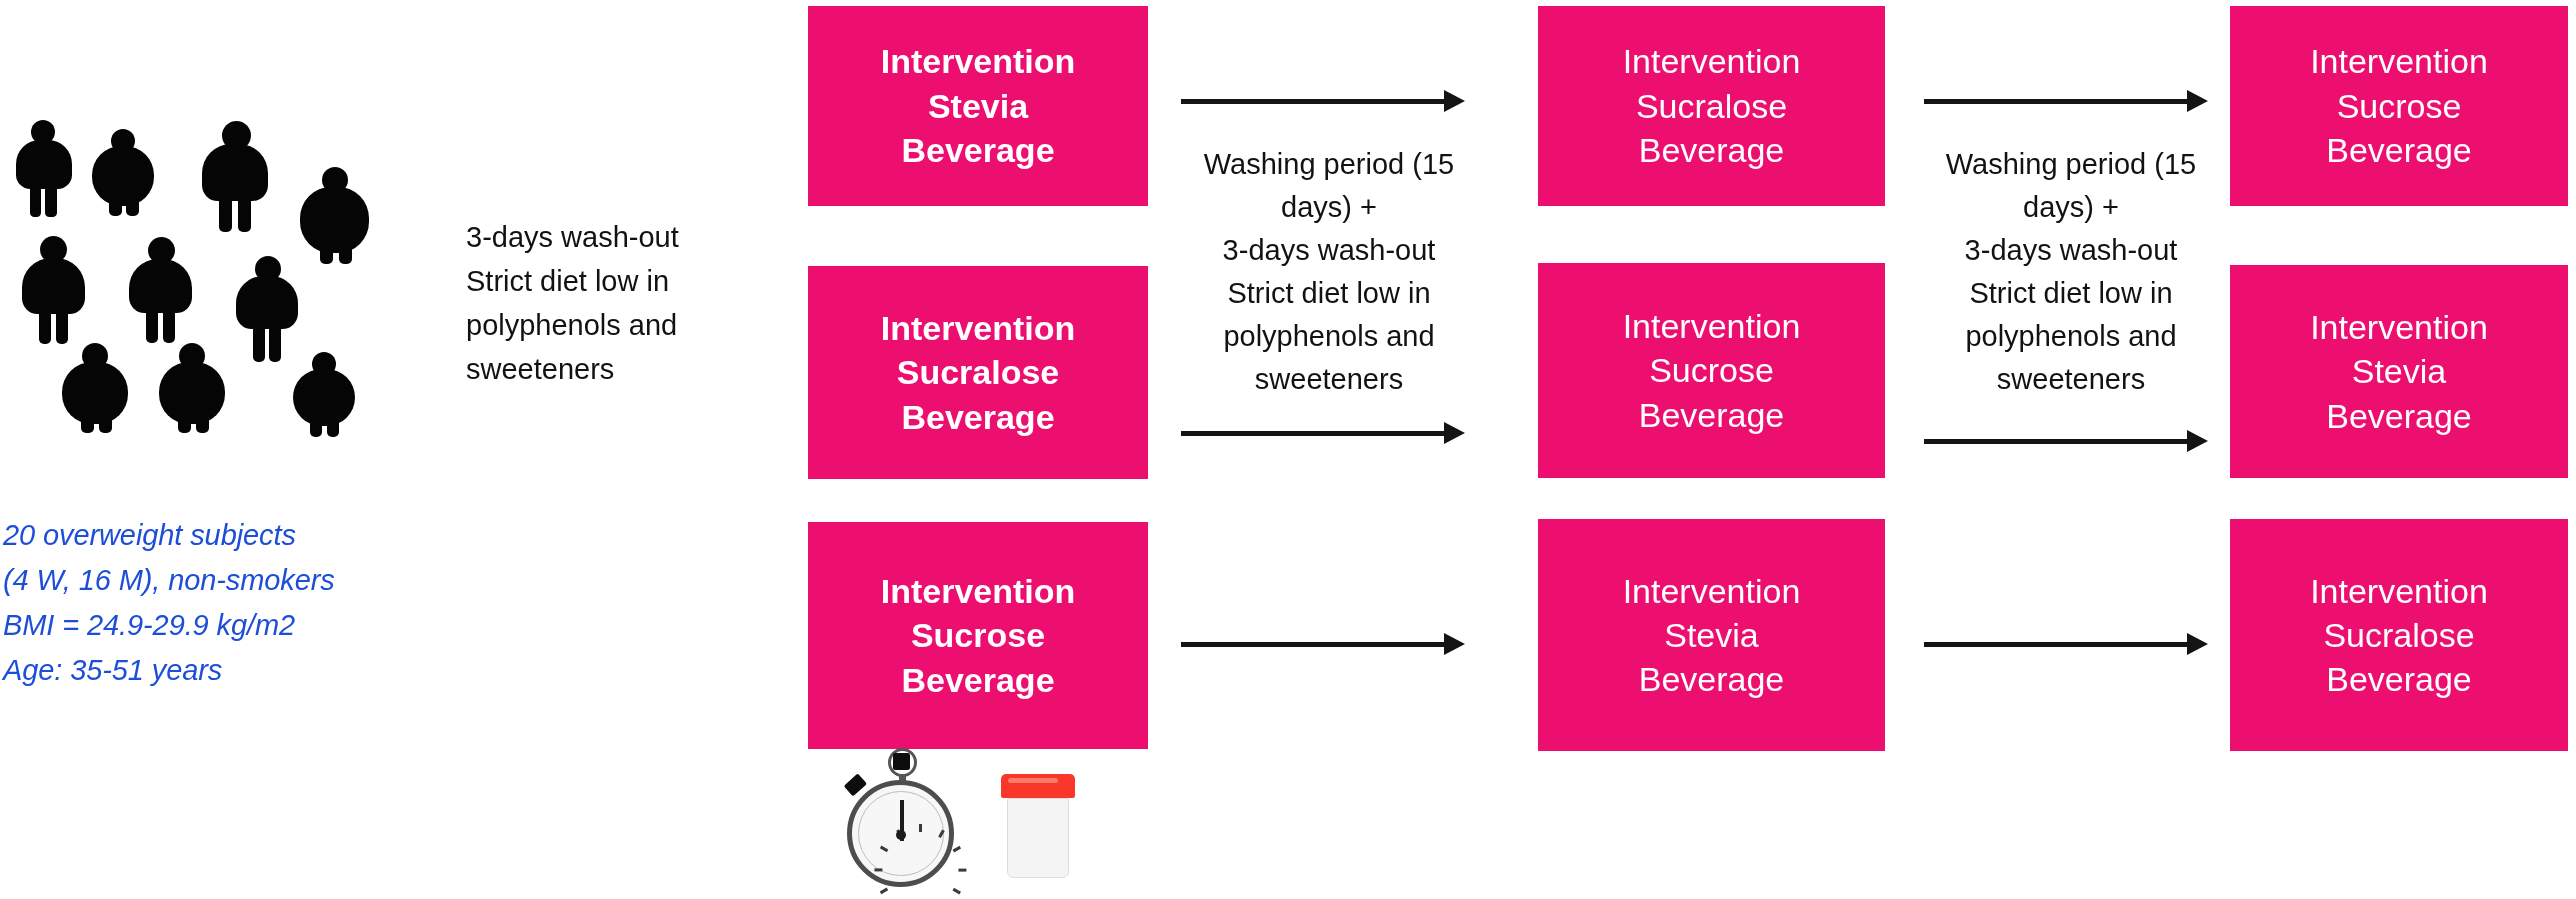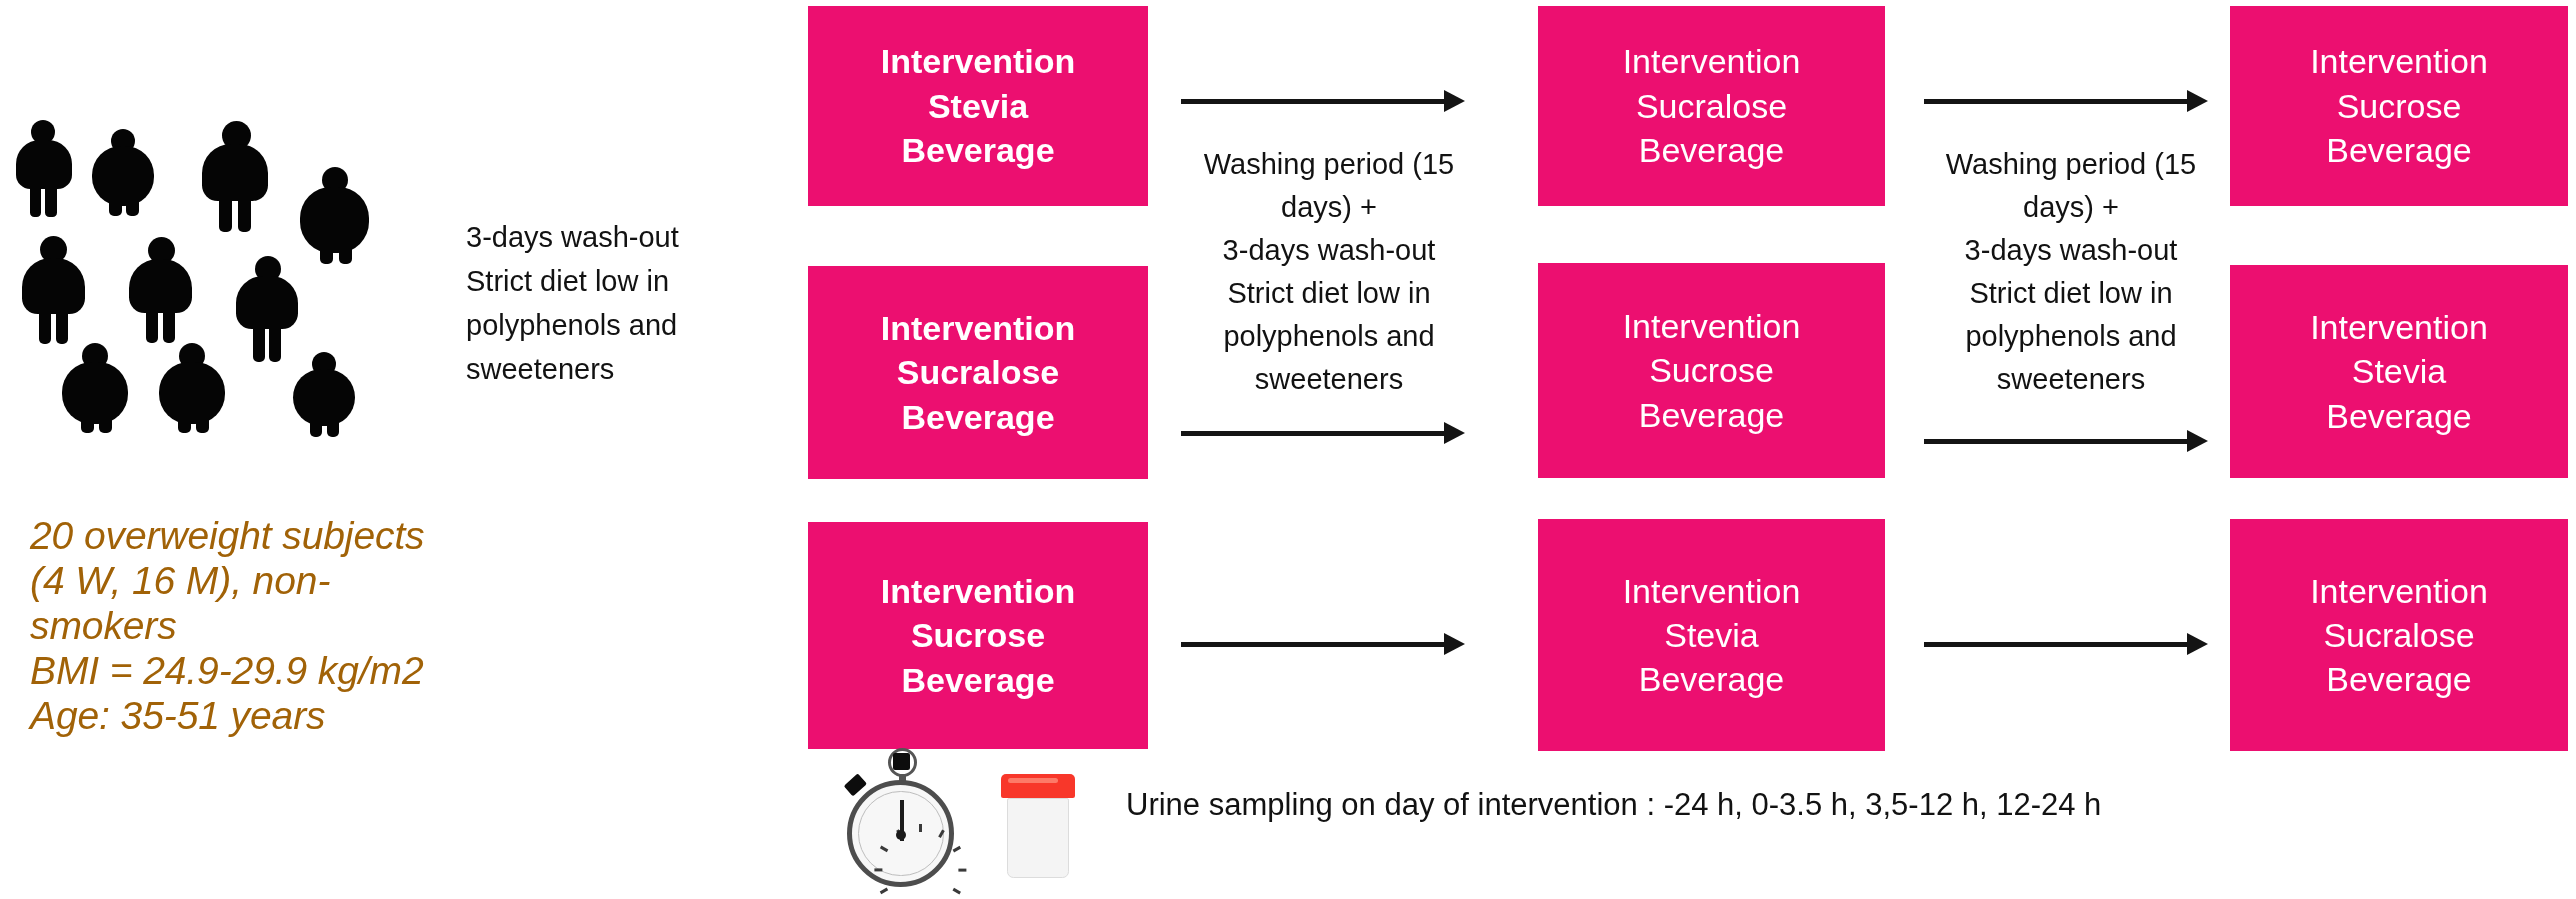--- a/index.html
+++ b/index.html
@@ -42,28 +42,28 @@
     background: #050505;
   }
   .person .legL, .person .legR {
     position: absolute;
     background: #050505;
   }
 
   
   #cohort-caption {
     position: absolute;
-    left: 30px;
+    left: 3px;
     top: 513px;
     width: 443px;
     font-style: italic;
-    font-size: 39px;
+    font-size: 29px;
     line-height: 45px;
     letter-spacing: -0.1px;
-    color: #a16207;
+    color: #1d4ed8;
     white-space: pre-line;
   }
 
   
   #washout-left {
     position: absolute;
     left: 466px;
     top: 215px;
     width: 315px;
     font-size: 29px;
@@ -424,16 +424,15 @@
     <div id="sw-needle"></div>
     <div id="sw-hub"></div>
   </div>
 
   <div id="cup">
     <div id="cup-body"></div>
     <div id="cup-lid"></div>
     <div id="cup-lid-hi"></div>
   </div>
 
-  <div id="bottom-caption">Urine sampling on day of intervention : -24 h, 0-3.5 h, 3,5-12 h, 12-24 h</div>
 
 </div>
 
 
 </body></html>

